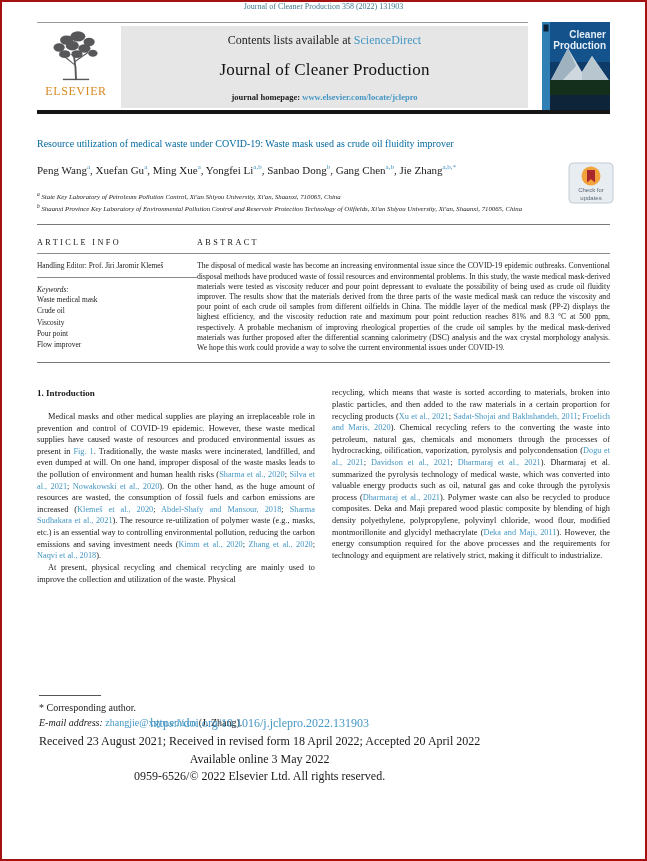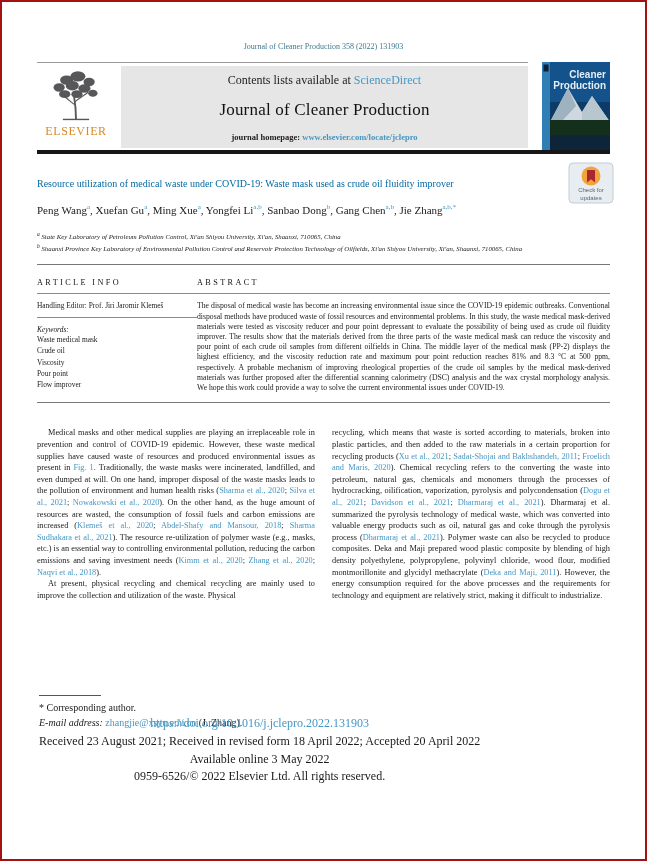--- a/index.html
+++ b/index.html
@@ -1,21 +1,21 @@
 <!DOCTYPE html>
 <html style="--link: #4596c3; --teal: #3d7a8f; --border-red: #a31111; --elsevier-orange: #d98a22; --grey-band: #e6e6e6;"><head>
 <meta charset="utf-8">
 <style>
   html,body { margin:0; padding:0; background:#fff; }
   .page { position:relative; width:647px; height:861px; box-sizing:border-box;
           border:2px solid var(--border-red,#a31111); background:#fff; overflow:hidden;
           font-family:"Liberation Serif","DejaVu Serif",serif; color:#1a1a1a; }
   .inner { padding:0 35px; }
 
-  .journal-ref { padding-top:40px; text-align:center; font-size:8px; color:var(--teal,#3d7a8f); }
+  .journal-ref { text-align:center; font-size:8px; color:var(--teal,#3d7a8f); }
 
   .header-row { display:flex; margin-top:11px; align-items:flex-start; }
   .header-main { flex:1; display:flex; border-top:1.5px solid #9a9a9a; padding-top:3px; height:82px; }
   .logo-block { width:78px; display:flex; flex-direction:column; align-items:center; padding-top:2px; }
   .wordmark { font-size:12px; color:var(--elsevier-orange,#d98a22); letter-spacing:0.6px; margin-top:0; }
   .grey-box { flex:1; background:var(--grey-band,#e6e6e6); margin-left:6px; text-align:center;
               padding:7px 10px 6px; display:flex; flex-direction:column; justify-content:space-between; height:69px; }
   .contents-line { font-size:12px; color:#222; }
   .jtitle { font-size:17px; letter-spacing:0.2px; color:#111; }
   .homepage-line { font-size:8.5px; font-weight:bold; color:#222; }
@@ -158,20 +158,21 @@
         <div class="colhead">ABSTRACT</div>
         <div class="hr"></div>
         <p class="abstract">The disposal of medical waste has become an increasing environmental issue since the COVID-19 epidemic outbreaks. Conventional disposal methods have produced waste of fossil resources and environmental problems. In this study, the waste medical mask-derived materials were tested as viscosity reducer and pour point depressant to evaluate the possibility of being used as crude oil fluidity improver. The results show that the materials derived from the three parts of the waste medical mask can reduce the viscosity and pour point of each crude oil samples from different oilfields in China. The middle layer of the medical mask (PP-2) displays the highest efficiency, and the viscosity reduction rate and maximum pour point reduction reaches 81% and 8.3 °C at 500 ppm, respectively. A probable mechanism of improving rheological properties of the crude oil samples by the medical mask-derived materials was further proposed after the differential scanning calorimetry (DSC) analysis and the wax crystal morphology analysis. We hope this work could provide a way to solve the current environmental issues under COVID-19.</p>
       </div>
     </div>
 
     <div class="rule"></div>
 
     <div class="body-grid">
       <div class="bcol">
+        <h2 class="sec">1. Introduction</h2>
       <p class="para ind">Medical masks and other medical supplies are playing an irreplaceable role in prevention and control of COVID-19 epidemic. However, these waste medical supplies have caused waste of resources and produced environmental issues as present in <span class="cite">Fig. 1</span>. Traditionally, the waste masks were incinerated, landfilled, and even dumped at will. On one hand, improper disposal of the waste masks leads to the pollution of environment and human health risks (<span class="cite">Sharma et al., 2020</span>; <span class="cite">Silva et al., 2021</span>; <span class="cite">Nowakowski et al., 2020</span>). On the other hand, as the huge amount of resources are wasted, the consumption of fossil fuels and carbon emissions are increased (<span class="cite">Klemeš et al., 2020</span>; <span class="cite">Abdel-Shafy and Mansour, 2018</span>; <span class="cite">Sharma Sudhakara et al., 2021</span>). The resource re-utilization of polymer waste (e.g., masks, etc.) is an essential way to controlling environmental pollution, reducing the carbon emissions and saving investment needs (<span class="cite">Kimm et al., 2020</span>; <span class="cite">Zhang et al., 2020</span>; <span class="cite">Naqvi et al., 2018</span>).</p>
           <p class="para ind">At present, physical recycling and chemical recycling are mainly used to improve the collection and utilization of the waste. Physical</p>
         </div>
       <div class="bcol">
           <p class="para">recycling, which means that waste is sorted according to materials, broken into plastic particles, and then added to the raw materials in a certain proportion for recycling products (<span class="cite">Xu et al., 2021</span>; <span class="cite">Sadat-Shojai and Bakhshandeh, 2011</span>; <span class="cite">Froelich and Maris, 2020</span>). Chemical recycling refers to the converting the waste into petroleum, natural gas, chemicals and monomers through the processes of hydrocracking, oilification, vaporization, pyrolysis and polycondensation (<span class="cite">Dogu et al., 2021</span>; <span class="cite">Davidson et al., 2021</span>; <span class="cite">Dharmaraj et al., 2021</span>). Dharmaraj et al. summarized the pyrolysis technology of medical waste, which was converted into valuable energy products such as oil, natural gas and coke through the pyrolysis process (<span class="cite">Dharmaraj et al., 2021</span>). Polymer waste can also be recycled to produce composites. Deka and Maji prepared wood plastic composite by blending of high density polyethylene, polypropylene, polyvinyl chloride, wood flour, modified montmorillonite and glycidyl methacrylate (<span class="cite">Deka and Maji, 2011</span>). However, the energy consumption required for the above processes and the requirements for technology and equipment are relatively strict, making it difficult to industrialize.</p>
         </div>
     </div>
 
   </div>
 

